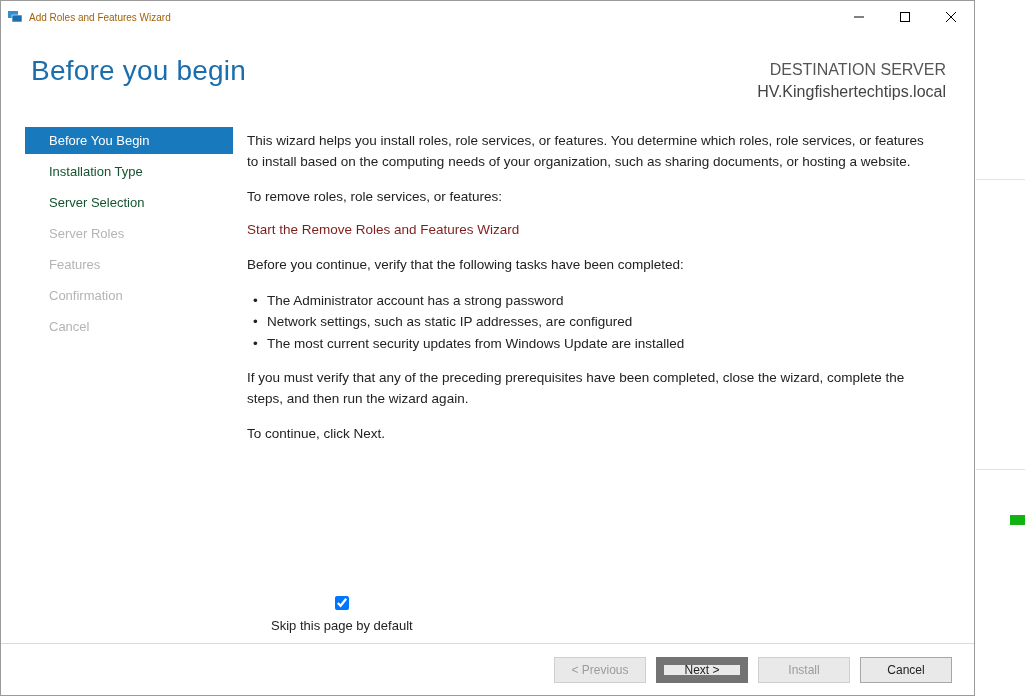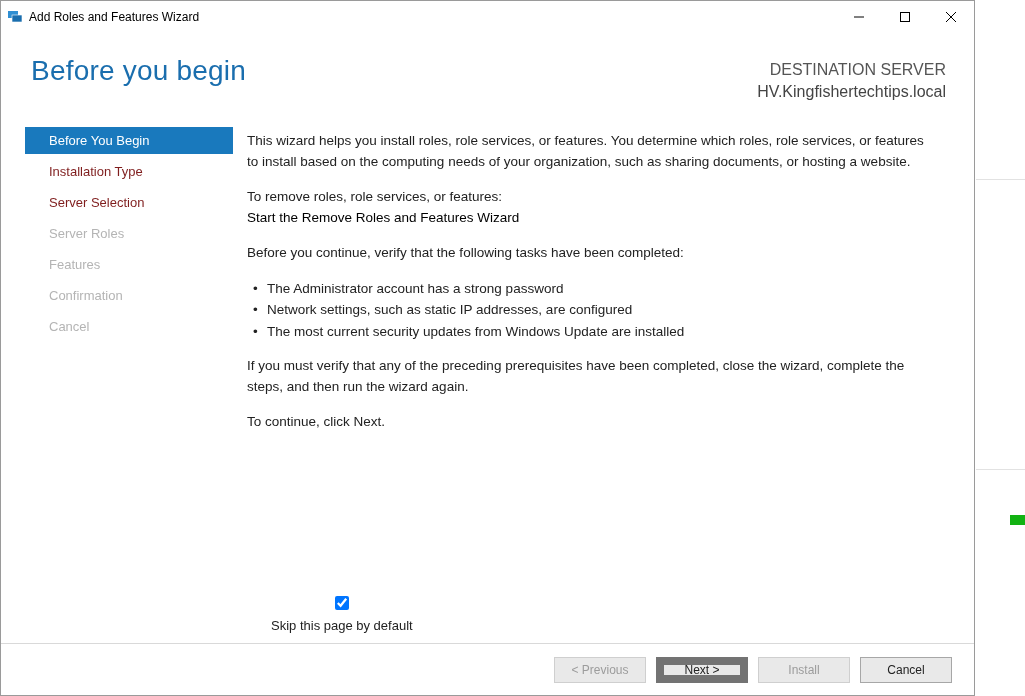--- a/index.html
+++ b/index.html
@@ -5,43 +5,43 @@
   * { box-sizing: border-box; margin: 0; padding: 0; }
   body { font-family: "Segoe UI", Tahoma, sans-serif; font-size: 13px; background: #fff; color: #222; }
   .window {
     width: 975px; height: 696px; border: 1px solid #9a9a9a; background: #fff;
     position: relative; display: flex; flex-direction: column;
   }
   .titlebar {
     height: 32px; display: flex; align-items: center; padding: 0 0 0 6px;
   }
   .titlebar .app-icon { width: 16px; height: 16px; margin-right: 6px; }
-  .titlebar .title { font-size: 12px; color: #000000; font-weight: 400; flex: 0 0 auto; }
+  .titlebar .title { font-size: 10px; color: #a16207; font-weight: 400; flex: 0 0 auto; }
   .titlebar .spacer { flex: 1 1 auto; }
   .win-btn { width: 46px; height: 32px; display: flex; align-items: center; justify-content: center; }
   .header {
     display: flex; align-items: flex-start; justify-content: space-between;
     padding: 22px 28px 8px 30px; min-height: 90px;
   }
   .header h1 { font-size: 28px; font-weight: 300; color: #1a6eae; letter-spacing: 0.2px; }
   .server-box { text-align: right; font-size: 16px; color: #444; line-height: 1.4; margin-top: 4px; }
   .server-box .label { color: #555; }
   .body { display: flex; flex: 1 1 auto; min-height: 0; }
   .sidebar { width: 232px; flex: 0 0 232px; padding: 4px 0 0 24px; }
   .side-item {
     padding: 6px 10px 6px 24px; margin-bottom: 4px; font-size: 13px; cursor: pointer;
     color: #555;
   }
   .side-item.active { background: #1979bd; color: #fff; }
-  .side-item.enabled { color: #7f1d1d; }
+  .side-item.enabled { color: #14532d; }
   .side-item.disabled { color: #b4b4b4; cursor: default; }
   .content { flex: 1 1 auto; padding: 8px 36px 0 14px; font-size: 13.5px; color: #222; line-height: 1.55; }
   .content p { margin-bottom: 14px; }
-  .content .no-gap { margin-bottom: 0; }
-  .content a { color: #000000; text-decoration: none; }
+  .content .no-gap { margin-bottom: 12px; }
+  .content a { color: #7f1d1d; text-decoration: none; }
   .bullets { margin: 0 0 14px 6px; }
   .bullets li { list-style: none; position: relative; padding-left: 14px; line-height: 1.6; }
   .bullets li::before { content: "•"; position: absolute; left: 0; top: 0; }
   .skip-row {
     position: absolute; bottom: 62px; left: 270px;
     display: flex; align-items: center; gap: 8px; font-size: 13px; flex-direction: column;
   }
   .skip-row input[type=checkbox] { width: 14px; height: 14px; }
   .footer {
     height: 52px; border-top: 1px solid #d9d9d9; display: flex; align-items: center;

